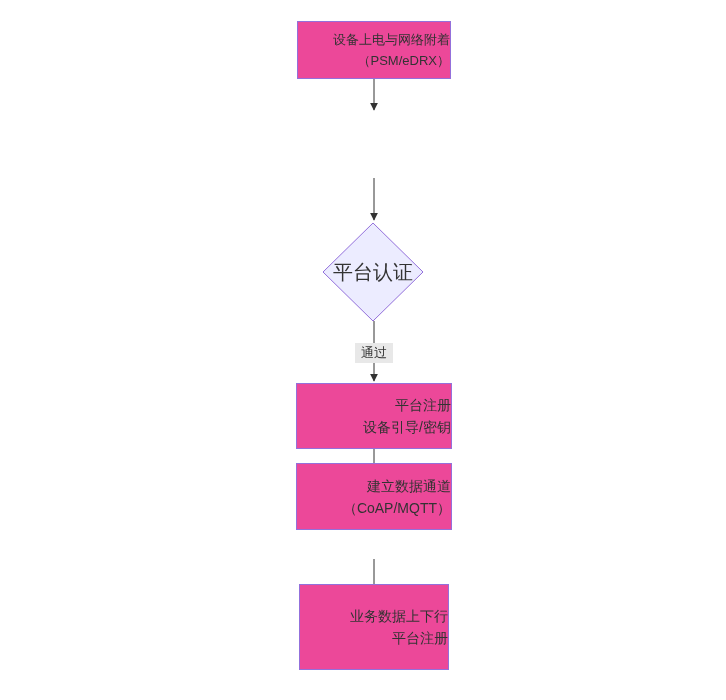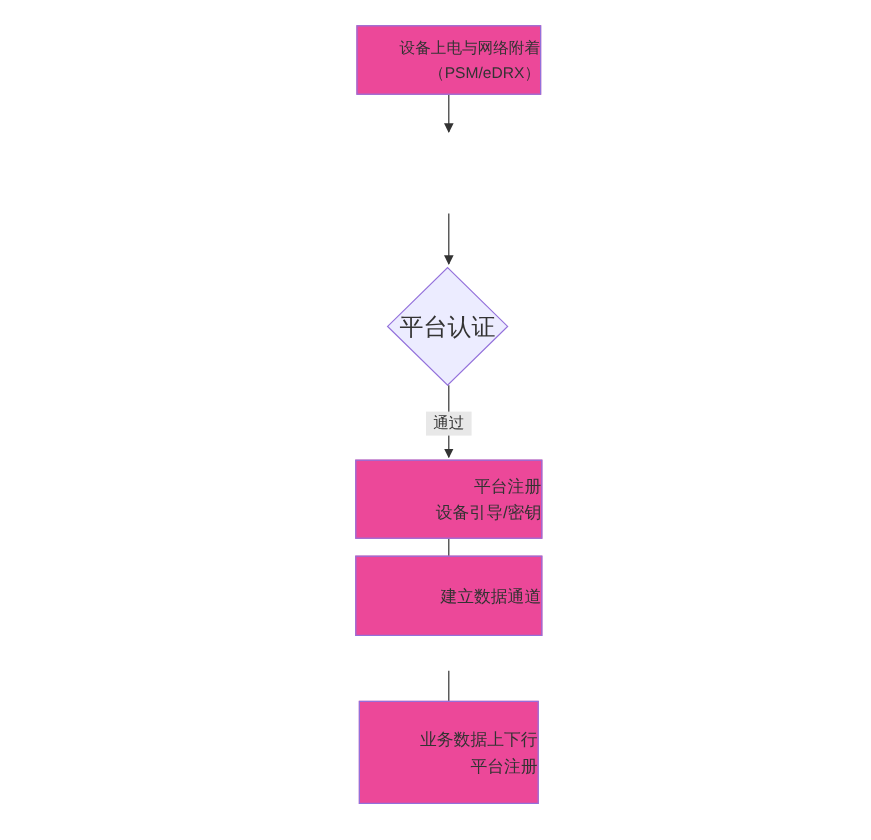--- a/index.html
+++ b/index.html
@@ -103,20 +103,21 @@
 
   <div class="edge-label">通过</div>
 
   <div class="node" style="left:296px; top:383px; width:156px; height:66px;">
     <span>平台注册</span>
     <span>设备引导/密钥</span>
   </div>
 
   <div class="node" style="left:296px; top:463px; width:156px; height:67px;">
     <span>建立数据通道</span>
+    <span>（CoAP/MQTT）</span>
   </div>
 
   <div class="node" style="left:299px; top:584px; width:150px; height:86px;">
     <span>业务数据上下行</span>
     <span>平台注册</span>
   </div>
 
 </div>
 
 </body></html>

